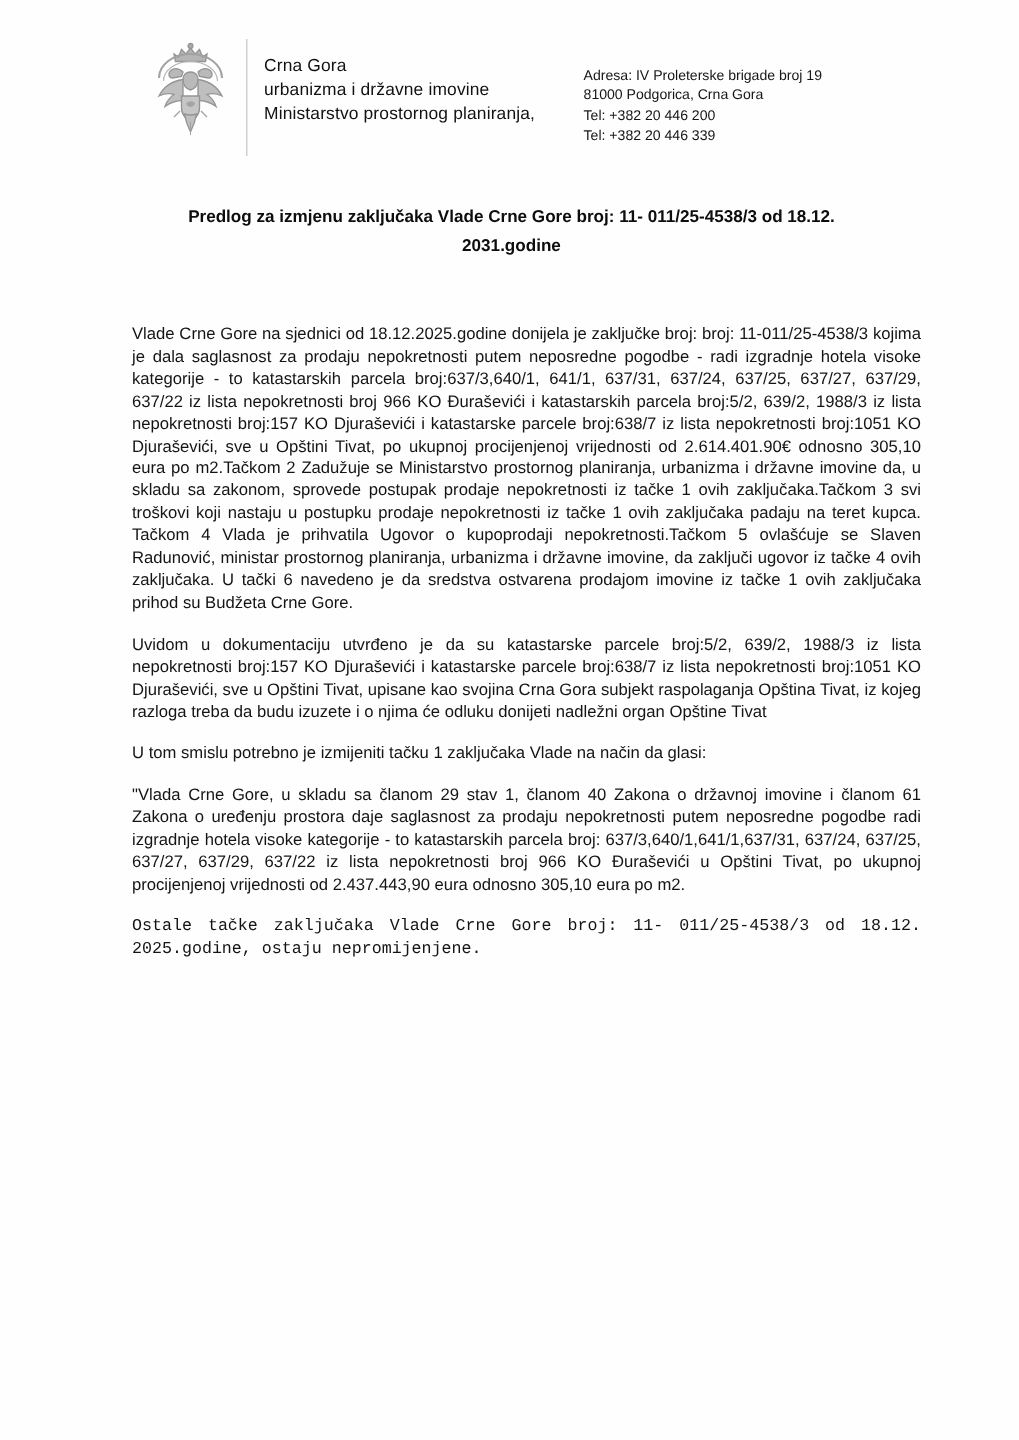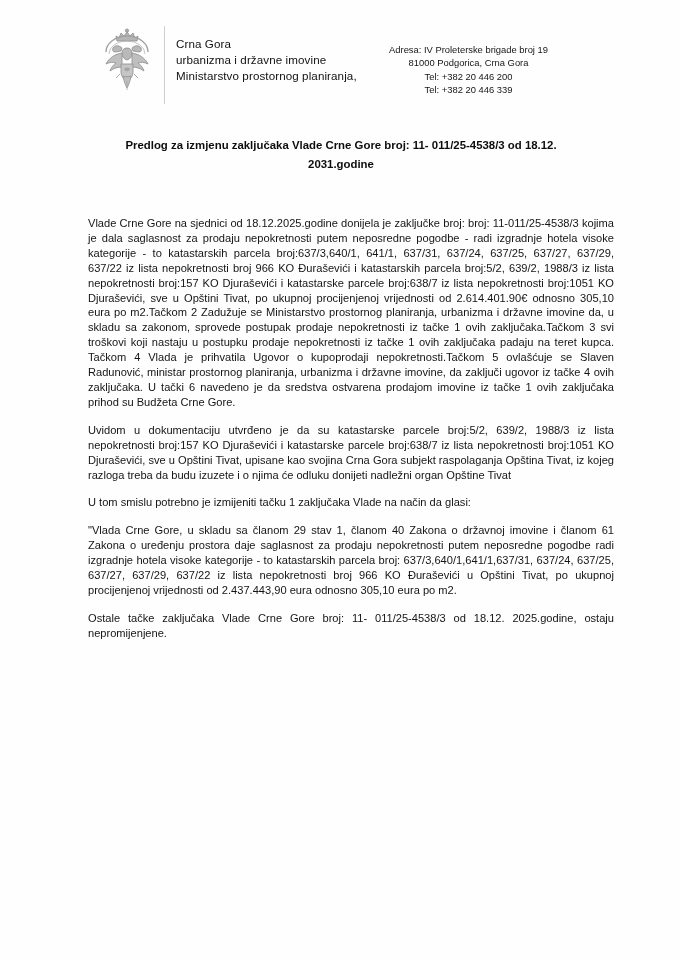--- a/index.html
+++ b/index.html
@@ -57,21 +57,21 @@
     line-height: 16.2px;
     color: #111;
     letter-spacing: 0.1px;
   }
   .org-block div { white-space: nowrap; }
 
   .address-block {
     position: absolute;
     right: 66px;
     top: 19px;
-    text-align: center;
+    text-align: left;
     font-size: 9.4px;
     line-height: 13.4px;
     color: #151515;
   }
   .address-block div { white-space: nowrap; }
 
   
   .doc-title {
     position: absolute;
     left: 96px;
@@ -94,21 +94,21 @@
 
   p.para {
     margin: 0 0 13px 0;
     font-size: 11.1px;
     line-height: 14.9px;
     text-align: justify;
     text-justify: inter-word;
     color: #141414;
     hyphens: none;
   }
-  p.para:last-child { margin-bottom: 16px; }
+  p.para:last-child { margin-bottom: 16px; font-family: Liberation Mono, monospace; }
 
   p.bold { font-weight: normal; }
 
   .gap-sm { margin-bottom: 16px; }
   .gap-md { margin-bottom: 17px; }
 </style>
 </head>
 <body>
 
 <div class="page">

